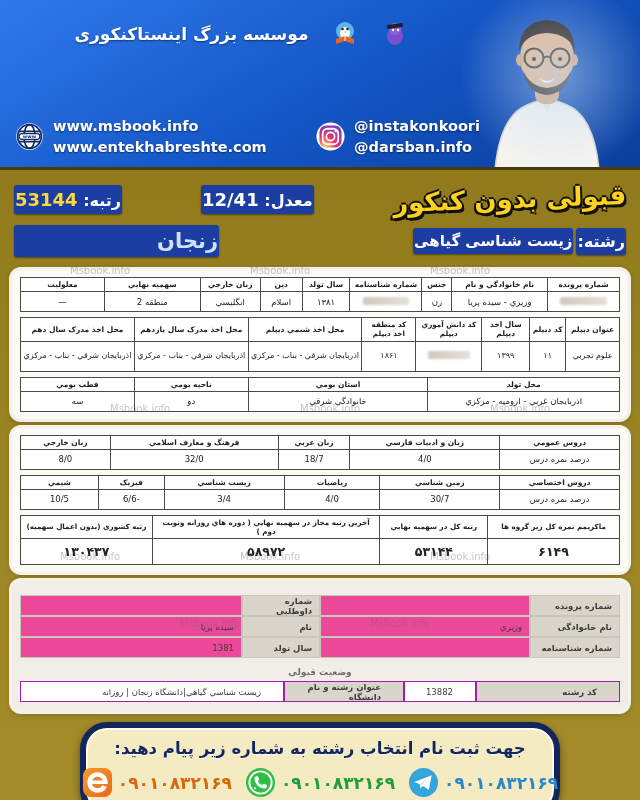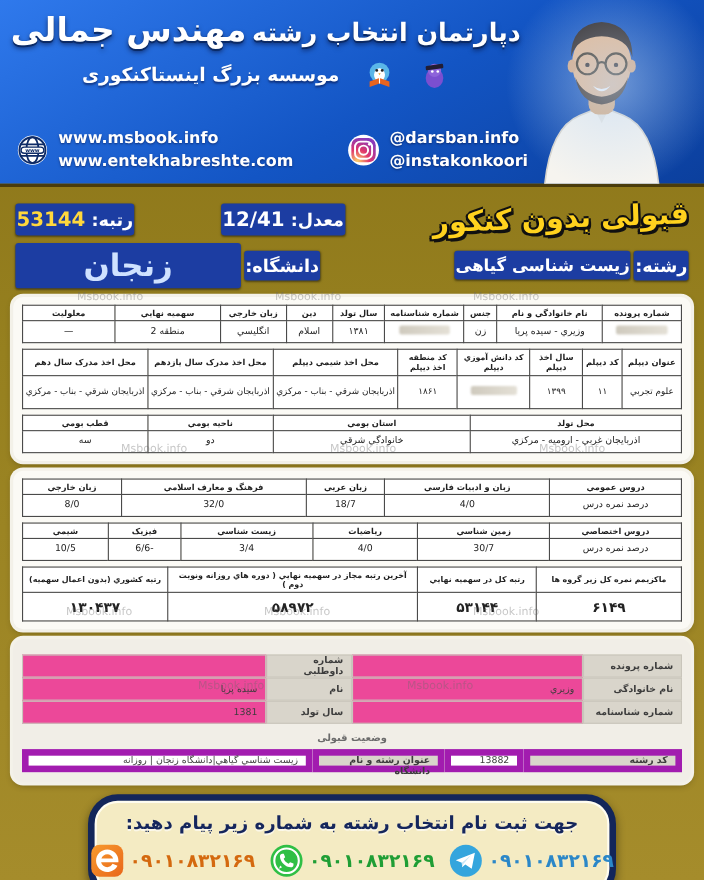--- a/index.html
+++ b/index.html
@@ -32,21 +32,21 @@
   .banner-row { display:flex; align-items:center; justify-content:space-between; }
   .banner-row.r1 { height:44px; }
   .banner-row.r2 { height:40px; }
   .headline { font-size:26px; font-weight:900; color:#ffd21e; transform:rotate(-2deg);
     text-shadow:-2px 0 0 #111,2px 0 0 #111,0 -2px 0 #111,0 2px 0 #111,2px 3px 0 #111,-2px 2px 0 #111; }
   .chip { background:#1c3da2; color:#fff; border-radius:3px; padding:4px 1px;
     font-weight:bold; font-size:16px; box-shadow:0 1px 2px rgba(0,0,0,.45); white-space:nowrap; }
   .chip .num { font-size:18px; letter-spacing:.5px; }
   .chip.rank .num { color:#ffd83c; }
   .pair { display:flex; align-items:center; gap:3px; }
-  .chip.value-wide { min-width:205px; text-align:center; font-size:28px; color:#cfe2ff; }
+  .chip.value-wide { min-width:205px; font-size:21px; color:#cfe2ff; }
   .chip.major-val { font-size:15px; }
 
   
   .docs { position:relative; padding:7px 12px 0; display:flex; flex-direction:column; gap:9px; }
   .card { background:#fbfaf5; border-radius:9px; padding:7px 8px;
     box-shadow:0 0 0 3px rgba(255,255,255,.9), 0 2px 7px rgba(40,30,0,.45); }
   table { width:100%; border-collapse:collapse; table-layout:fixed; margin-bottom:5px; }
   table:last-child { margin-bottom:0; }
   th,td { border:1px solid #4a4a4a; text-align:center; padding:2px 2px; color:#222; overflow:hidden; }
   th { font-size:7.5px; font-weight:bold; background:#fff; }
@@ -57,22 +57,22 @@
   .redact { display:inline-block; width:70%; height:8px; border-radius:2px;
     background:linear-gradient(90deg,#cfcabe,#e4e0d6); filter:blur(1px); }
 
   .card.form { background:#f1eee7; padding:14px 8px 9px; }
   .fgrid { display:grid; grid-template-columns:15% 35% 13% 37%; }
   .fgrid > div { border:1px solid #c9c5bb; height:21px; display:flex; align-items:center;
     padding:0 7px; font-size:8.5px; color:#3c3c3c; background:#ec4899; }
   .fgrid .flabel { background:#d9d5cb; font-weight:bold; }
   .status-title { text-align:center; font-size:9px; font-weight:bold; color:#6b6b6b; margin:9px 0 4px; }
   .agrid { display:grid; grid-template-columns:24% 12% 20% 44%; }
-  .agrid > div { border:6px solid #a21caf; height:21px; display:flex; align-items:flex-start;
-    padding:0 7px; font-size:8.5px; color:#3c3c3c; background:#fff; }
+  .agrid > div { border:1px solid #a21caf; height:21px; display:flex; align-items:center;
+    padding:0 22px; font-size:8.5px; color:#3c3c3c; background:#fff; }
   .agrid .flabel { background:#d9d5cb; font-weight:bold; }
 
   .wm { position:absolute; font-size:10px; color:rgba(105,105,105,.38);
     direction:ltr; pointer-events:none; white-space:nowrap; }
 
   
   .footer { display:flex; justify-content:center; padding-top:11px; }
   .footer-box { width:480px; background:#13265a; border-radius:27px; padding:6px;
     box-shadow:0 4px 9px rgba(0,0,0,.45); }
   .footer-inner { background:#f4ebc3; border:2px solid #fffdf0; border-radius:21px;
@@ -105,24 +105,20 @@
         <circle cx="105" cy="58" r="9.5" fill="none" stroke="#3b2f1d" stroke-width="2"></circle>
         <path d="M88.5,58 Q92,55 95.5,58" fill="none" stroke="#3b2f1d" stroke-width="2"></path>
         <circle cx="79" cy="59" r="2" fill="#2c2320"></circle>
         <circle cx="105" cy="59" r="2" fill="#2c2320"></circle>
         <path d="M68,70 Q72,93 92,95 Q112,93 116,70 Q110,86 92,88 Q74,86 68,70 Z" fill="#3a2b20"></path>
         <path d="M84,78 Q92,84 100,78 Q92,88 84,78 Z" fill="#fff"></path>
       </svg>
     </div>
 
     <div class="header-text">
-      <div class="main-title">
-        <span class="t1">دپارتمان انتخاب رشته</span>
-        <span class="t2">مهندس جمالی</span>
-      </div>
       <div class="subtitle-row">
         <svg class="mascot" width="27" height="27" viewBox="0 0 27 27">
           <ellipse cx="13" cy="16" rx="8" ry="9" fill="#7a4fd0"></ellipse>
           <circle cx="13" cy="9" r="6" fill="#8d63da"></circle>
           <rect x="5" y="4" width="16" height="4" rx="1" fill="#221d33" transform="rotate(-8 13 6)"></rect>
           <circle cx="11" cy="10" r="1.2" fill="#fff"></circle>
             <circle cx="16" cy="10" r="1.2" fill="#fff"></circle>
         </svg>
         <svg class="mascot" width="29" height="29" viewBox="0 0 29 29">
           <circle cx="14" cy="12" r="9" fill="#5ab6e8"></circle>
@@ -161,22 +157,22 @@
                 <stop offset="80%" stop-color="#8a3ab9"></stop>
             </radialGradient>
           </defs>
           <circle cx="21" cy="21" r="19" fill="#fff"></circle>
           <rect x="6" y="6" width="30" height="30" rx="9" fill="url(#ig)"></rect>
           <rect x="10.5" y="10.5" width="21" height="21" rx="6.5" fill="none" stroke="#fff" stroke-width="2.4"></rect>
           <circle cx="21" cy="21" r="5.6" fill="none" stroke="#fff" stroke-width="2.4"></circle>
           <circle cx="28.3" cy="13.8" r="1.8" fill="#fff"></circle>
         </svg>
         <div class="cline">
+          <div>@instakonkoori</div>
           <div>@darsban.info</div>
-          <div>@instakonkoori</div>
         </div>
       </div>
     </div>
   </div>
 
   <div class="banner">
     <div class="banner-row r1">
       <span class="headline">قبولی بدون کنکور</span>
       <span class="chip gpa">
         <span>معدل:</span>
@@ -186,21 +182,20 @@
         <span>رتبه:</span>
         <span class="num">53144</span>
       </span>
     </div>
     <div class="banner-row r2">
       <span class="pair">
         <span class="chip">رشته:</span>
         <span class="chip major-val">زیست شناسی گیاهی</span>
       </span>
       <span class="pair">
-        <span class="chip">دانشگاه:</span>
         <span class="chip value-wide">زنجان</span>
       </span>
     </div>
   </div>
 
   <div class="docs">
 
     <span class="wm" style="right:auto;left:70px;top:2px">Msbook.info</span>
     <span class="wm" style="left:250px;top:2px">Msbook.info</span>
     <span class="wm" style="left:430px;top:2px">Msbook.info</span>

